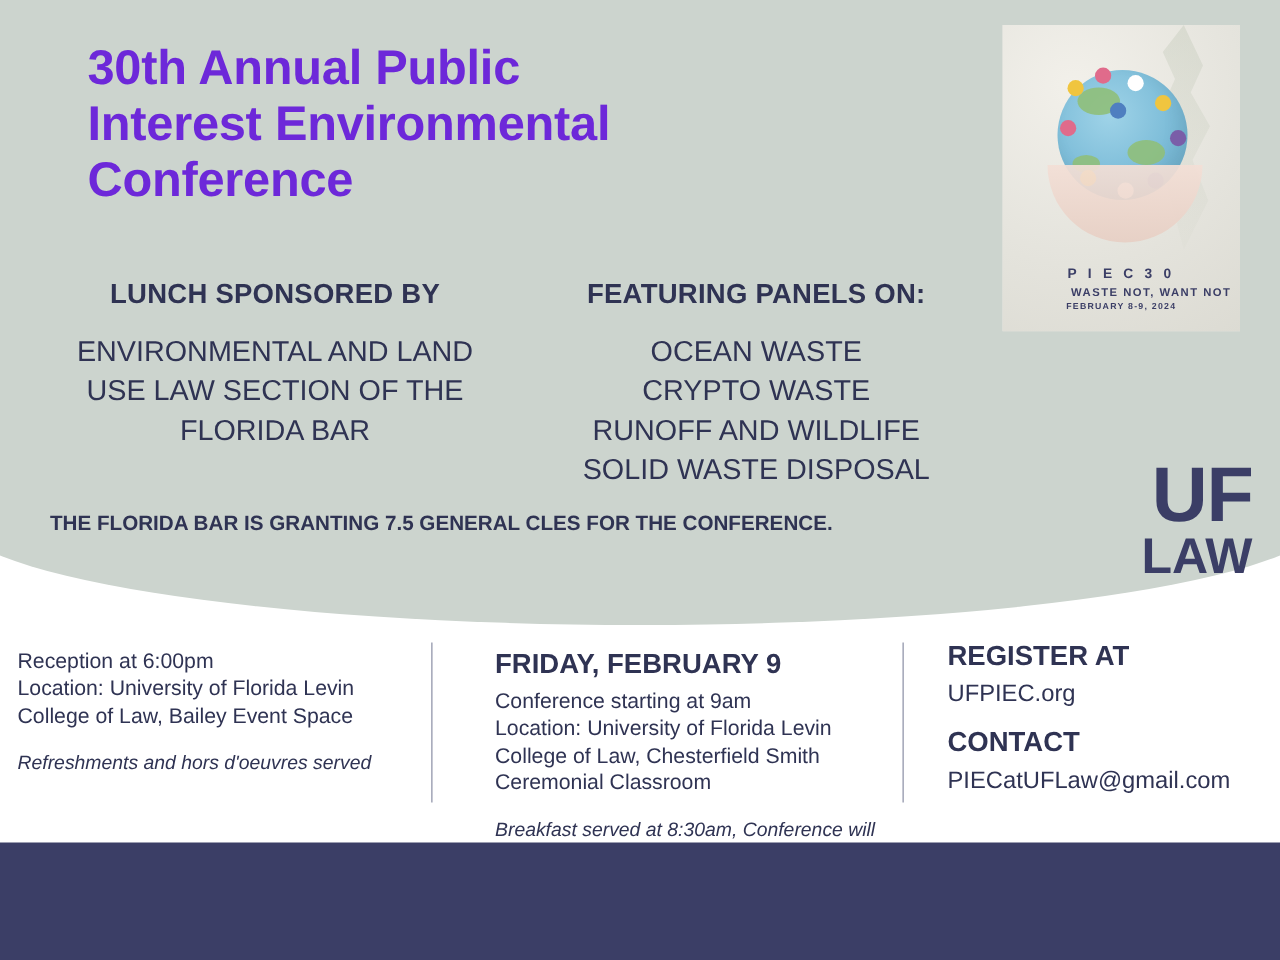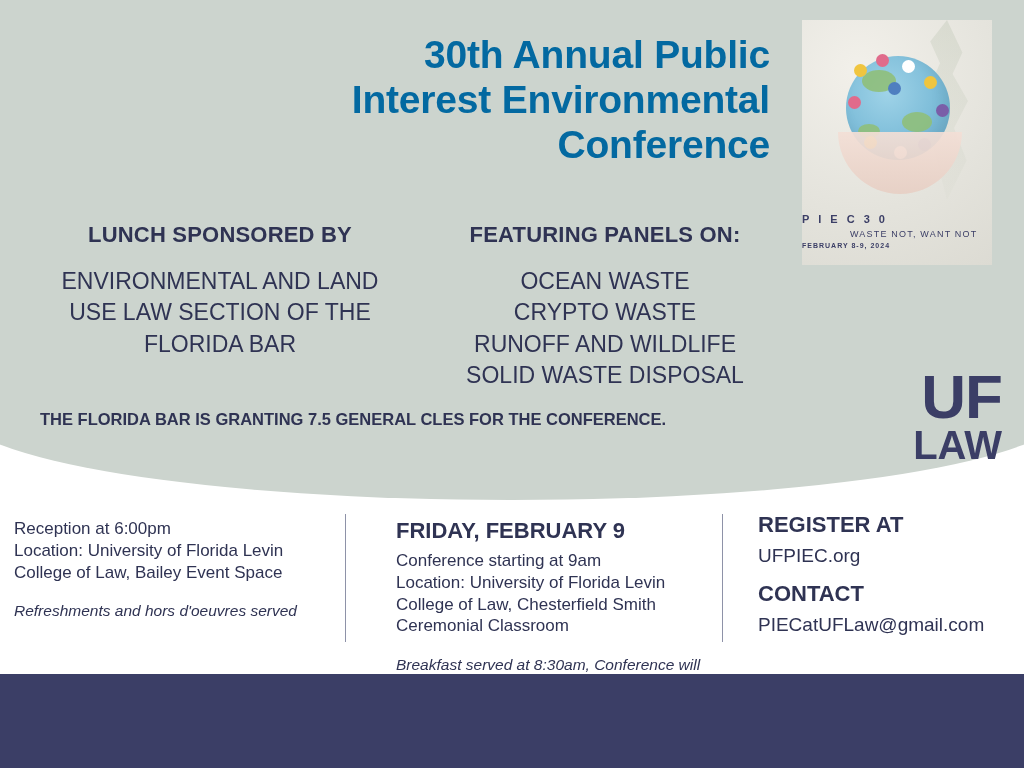--- a/index.html
+++ b/index.html
@@ -29,22 +29,22 @@
     height: 500px;
     background: #ccd4ce;
     border-bottom-left-radius: 0 0;
     border-radius: 0 0 62% 62% / 0 0 22% 22%;
   }
   .title-block {
     position: absolute;
     left: 70px;
     top: 32px;
     width: 700px;
-    text-align: right;
-    color: #0369a1;
+    text-align: left;
+    color: #6d28d9;
     font-size: 39px;
     font-weight: bold;
     line-height: 1.16;
     letter-spacing: -0.2px;
   }
   .title-line { display: block; }
 
   
   .art-card {
     position: absolute;
@@ -102,30 +102,31 @@
     height: 62px;
     border-radius: 0 0 62px 62px;
     background: linear-gradient(180deg, #f3dfd6 0%, #e7cfc4 100%);
     opacity: .92;
   }
   .art-caption {
     position: absolute;
     left: 0;
     right: 0;
     bottom: 16px;
+    text-align: center;
     color: #3b3e66;
   }
   .art-caption .c1 {
     font-size: 11px;
     font-weight: bold;
     letter-spacing: 3px;
   }
   .art-caption .c2 {
     font-size: 9px;
-    font-weight: normal;
+    font-weight: bold;
     letter-spacing: 1.2px;
     margin-top: 4px;
     padding-left: 48px;
   }
   .art-caption .c3 {
     font-size: 7px;
     font-weight: bold;
     letter-spacing: 1px;
     margin-top: 3px;
   }

